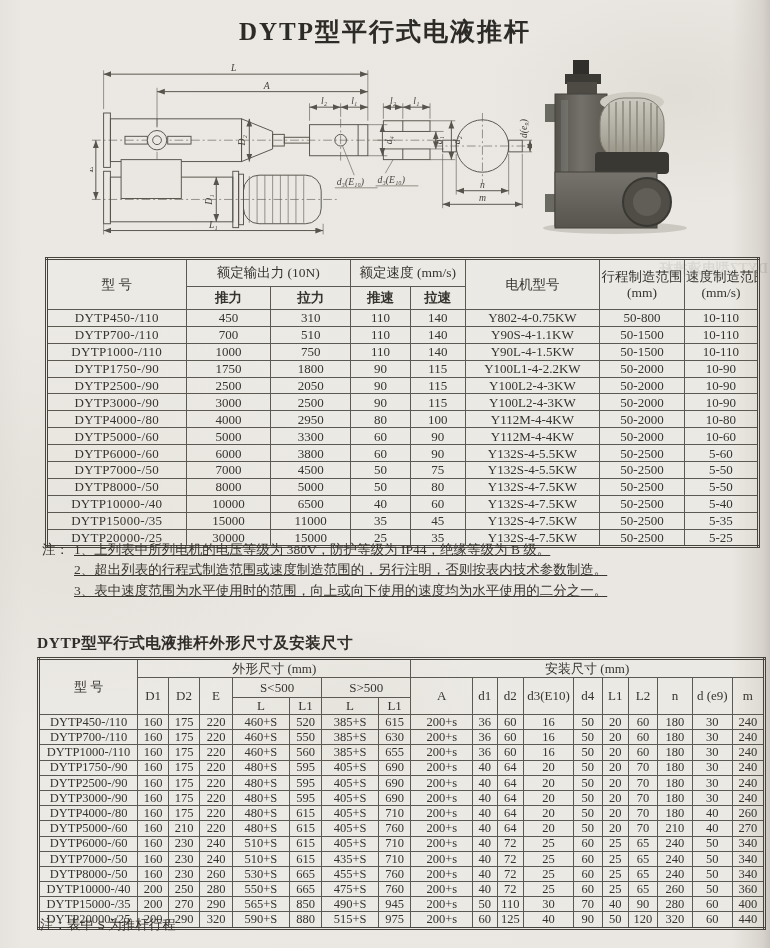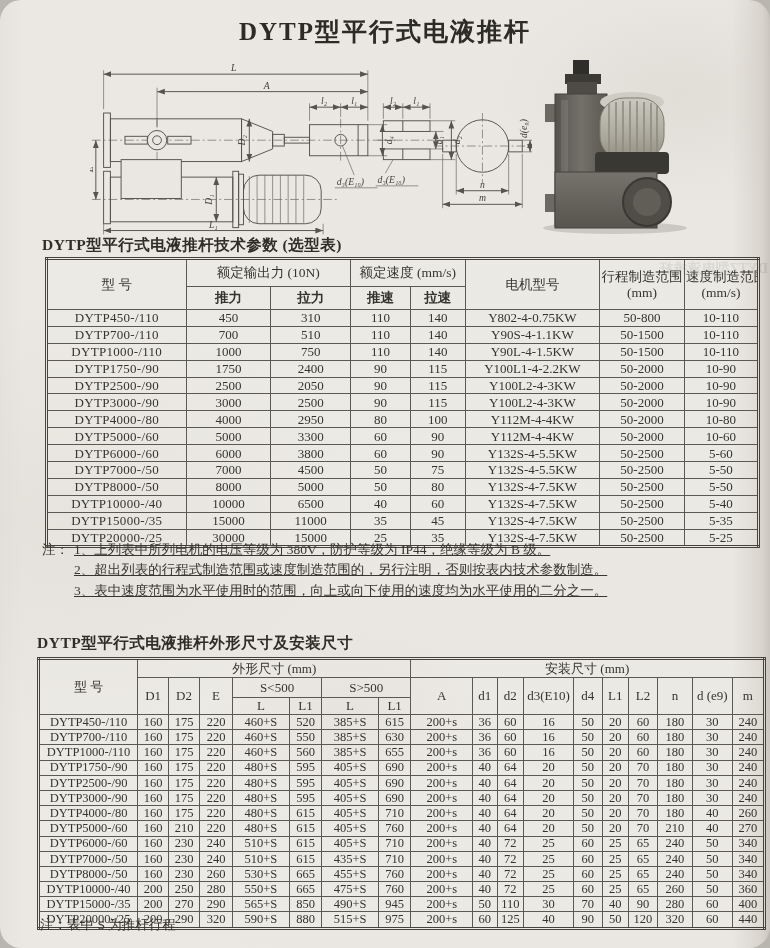--- a/index.html
+++ b/index.html
@@ -8,21 +8,20 @@
     font-family:"Liberation Serif","DejaVu Serif",serif;
     color:#36342f;background:#b9b6b0;
   }
   .page{
     position:absolute;left:0;top:0;width:770px;height:948px;overflow:hidden;
     background:
       radial-gradient(ellipse 260px 160px at 88% 10%, rgba(213,209,201,.45), transparent 70%),
       radial-gradient(ellipse 420px 300px at 8% 55%, rgba(216,212,204,.35), transparent 70%),
       radial-gradient(ellipse 200px 120px at 45% 75%, rgba(210,206,198,.30), transparent 70%),
       linear-gradient(90deg,#e6e3de 0,#ebe8e3 3%,#eae7e2 95%,#d8d4cd 99%,#c9c5be 100%);
-    border-radius: 21px;
   }
   .title{
     position:absolute;top:15px;left:0;width:100%;margin:0;
     text-align:center;font-size:25px;font-weight:bold;letter-spacing:2px;color:#2d2b27;
   }
   .figure{position:absolute;left:0;top:56px;width:770px;height:182px;}
   .drawing{position:absolute;left:90px;top:2px;}
   .photo{position:absolute;left:537px;top:0;}
   .bleed{
     position:absolute;left:596px;top:204px;width:172px;
@@ -249,21 +248,20 @@
       </g>
       <rect x="58" y="96" width="74" height="22" rx="4" fill="#393833"></rect>
       <rect x="18" y="116" width="102" height="56" fill="url(#gFoot)" stroke="#45433d" stroke-width="1"></rect>
       <circle cx="110" cy="146" r="24" fill="#4f4d46" stroke="#393833" stroke-width="2"></circle>
       <circle cx="110" cy="146" r="14" fill="#605e56"></circle>
     </svg>
 
     <div class="bleed">DYTZ型电液推杆</div>
   </div>
 
-  <div class="sec-title" id="sec1-title">DYTP型平行式电液推杆技术参数 (选型表)</div>
 
   <table class="t1">
     <colgroup>
       <col style="width:19.6%">
         <col style="width:11.9%">
         <col style="width:11.2%">
       <col style="width:8.4%">
         <col style="width:7.7%">
         <col style="width:18.9%">
       <col style="width:11.9%">
@@ -318,21 +316,21 @@
           <td>750</td>
           <td>110</td>
           <td>140</td>
           <td>Y90L-4-1.5KW</td>
           <td>50-1500</td>
           <td>10-110</td>
         </tr>
         <tr>
           <td>DYTP1750-/90</td>
           <td>1750</td>
-          <td>2400</td>
+          <td>1800</td>
           <td>90</td>
           <td>115</td>
           <td>Y100L1-4-2.2KW</td>
           <td>50-2000</td>
           <td>10-90</td>
         </tr>
         <tr>
           <td>DYTP2500-/90</td>
           <td>2500</td>
           <td>2050</td>

